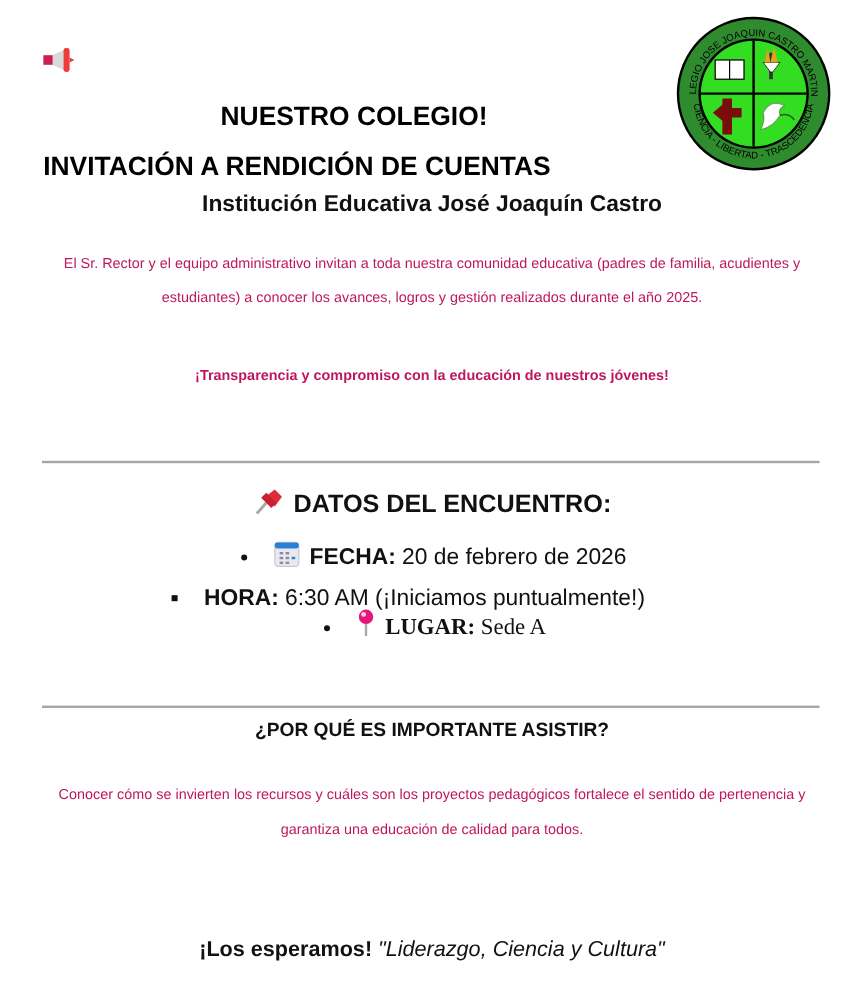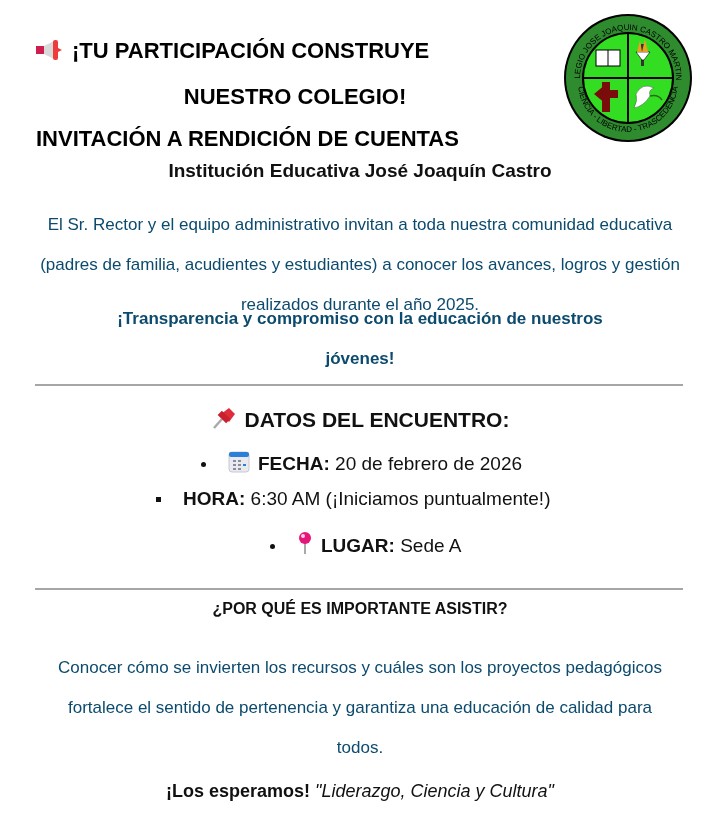--- a/index.html
+++ b/index.html
@@ -5,52 +5,52 @@
     html, body { margin:0; padding:0; background:#ffffff; }
     body { width:711px; height:821px; position:relative; overflow:hidden; color:#111; font-family:"Liberation Sans", sans-serif; }
     .title { position:absolute; left:0; width:540px; text-align:center; font-weight:bold; font-size:22px; color:#000; white-space:nowrap; }
     .t1 { top:38px; left:36px; width:auto; text-align:left; }
     .t2 { top:84px; left:0; width:540px;margin-left:25px; }
     .t3 { top:126px; left:36px; width:auto; text-align:left; }
     .mega { display:inline-block; width:28px; height:20px; vertical-align:-2px; margin-right:8px; }
     .logo { position:absolute; left:562px; top:12px; width:132px; height:132px; }
     .center { position:absolute; left:20px; width:680px; text-align:center; }
     .inst { top:160px; font-weight:bold; font-size:19px; }
-    .para { font-size:17px; line-height:40px; color:#0c4a6e; font-family:"Liberation Sans", sans-serif; }
+    .para { font-size:12px; line-height:29px; color:#be185d; font-family:"Liberation Sans", sans-serif; }
     .p1 { top:205px; }
     .p2 { top:299px; font-weight:bold; }
     .hr { position:absolute; left:35px; width:648px; height:2px; background:#a6a6a6; }
     .hr1 { top:384px; }
     .hr2 { top:588px; }
     .datos { top:406px; font-weight:bold; font-size:21px; }
     .item { position:absolute; font-size:19px; white-space:nowrap; }
     .item b { font-weight:bold; }
     .bullet { display:inline-block; width:5px; height:5px; background:#111; border-radius:50%; vertical-align:middle; margin-right:22px; }
     .bullet.sq { border-radius:0; }
     .i1 { top:451px; left:201px; }
-    .i2 { top:488px; left:156px; }
-    .i3 { top:531px; left:270px; }
+    .i2 { top:488px; left:143px; }
+    .i3 { top:507px; left:270px;font-family:Liberation Serif, serif; }
     .ico { display:inline-block; vertical-align:-3px; margin-right:8px; }
     .why { top:600px; font-weight:bold; font-size:16px; }
     .p3 { top:648px; }
     .closing { top:781px; font-size:18px; }
     .closing i { font-style:italic; }
   </style>
 </head>
 <body>
 
 <div class="title t1">
   <span class="mega">
     <svg width="28" height="20" viewBox="0 0 28 20">
       <rect x="0" y="6" width="8" height="8" fill="#cc1f4f"></rect>
       <polygon points="8,6 18,1 18,19 8,14" fill="#d9d9d9"></polygon>
       <rect x="17" y="0" width="5" height="20" rx="2" fill="#ee3b3b"></rect>
       <polygon points="22,8 26,10 22,12" fill="#ee3b3b"></polygon>
     </svg>
-  </span><span>¡TU PARTICIPACIÓN CONSTRUYE</span>
+  </span>
 </div>
 <div class="title t2">NUESTRO COLEGIO!</div>
 <div class="title t3">INVITACIÓN A RENDICIÓN DE CUENTAS</div>
 
 <div class="logo">
   <svg width="132" height="132" viewBox="0 0 132 132">
     <defs>
       <path id="arcTop" d="M18,66 A48,48 0 0 1 114,66"></path>
       <path id="arcBot" d="M16,70 A50,50 0 0 0 116,70"></path>
     </defs>

